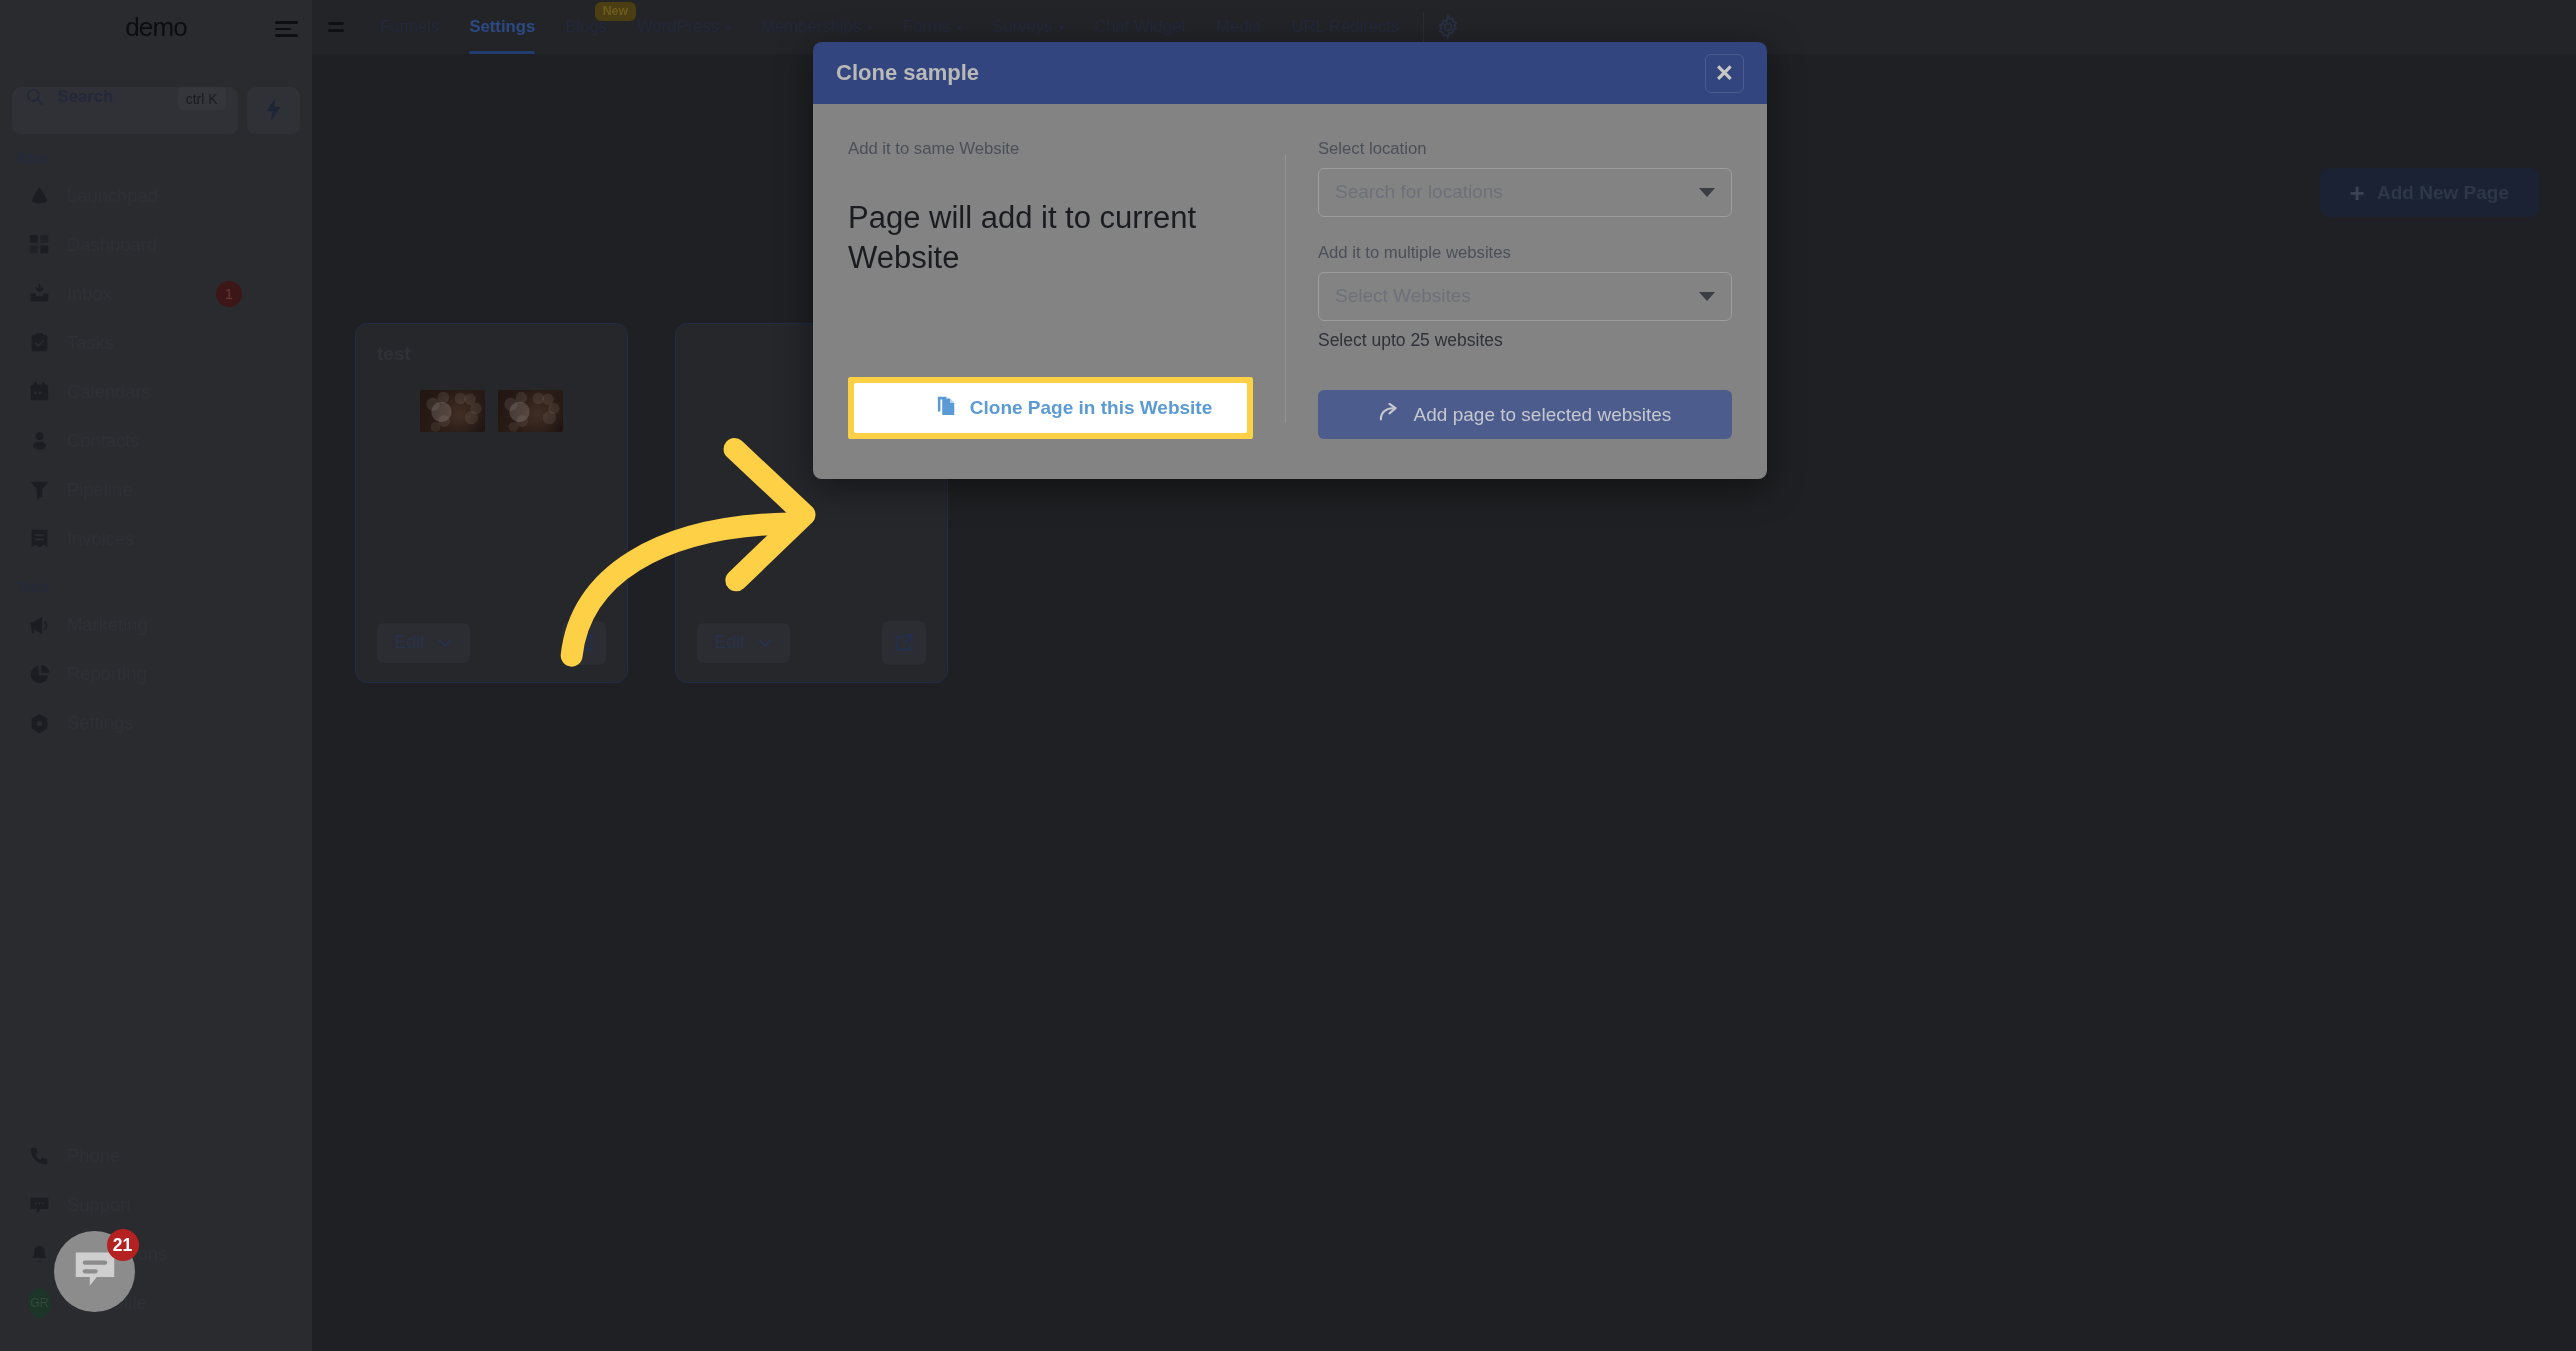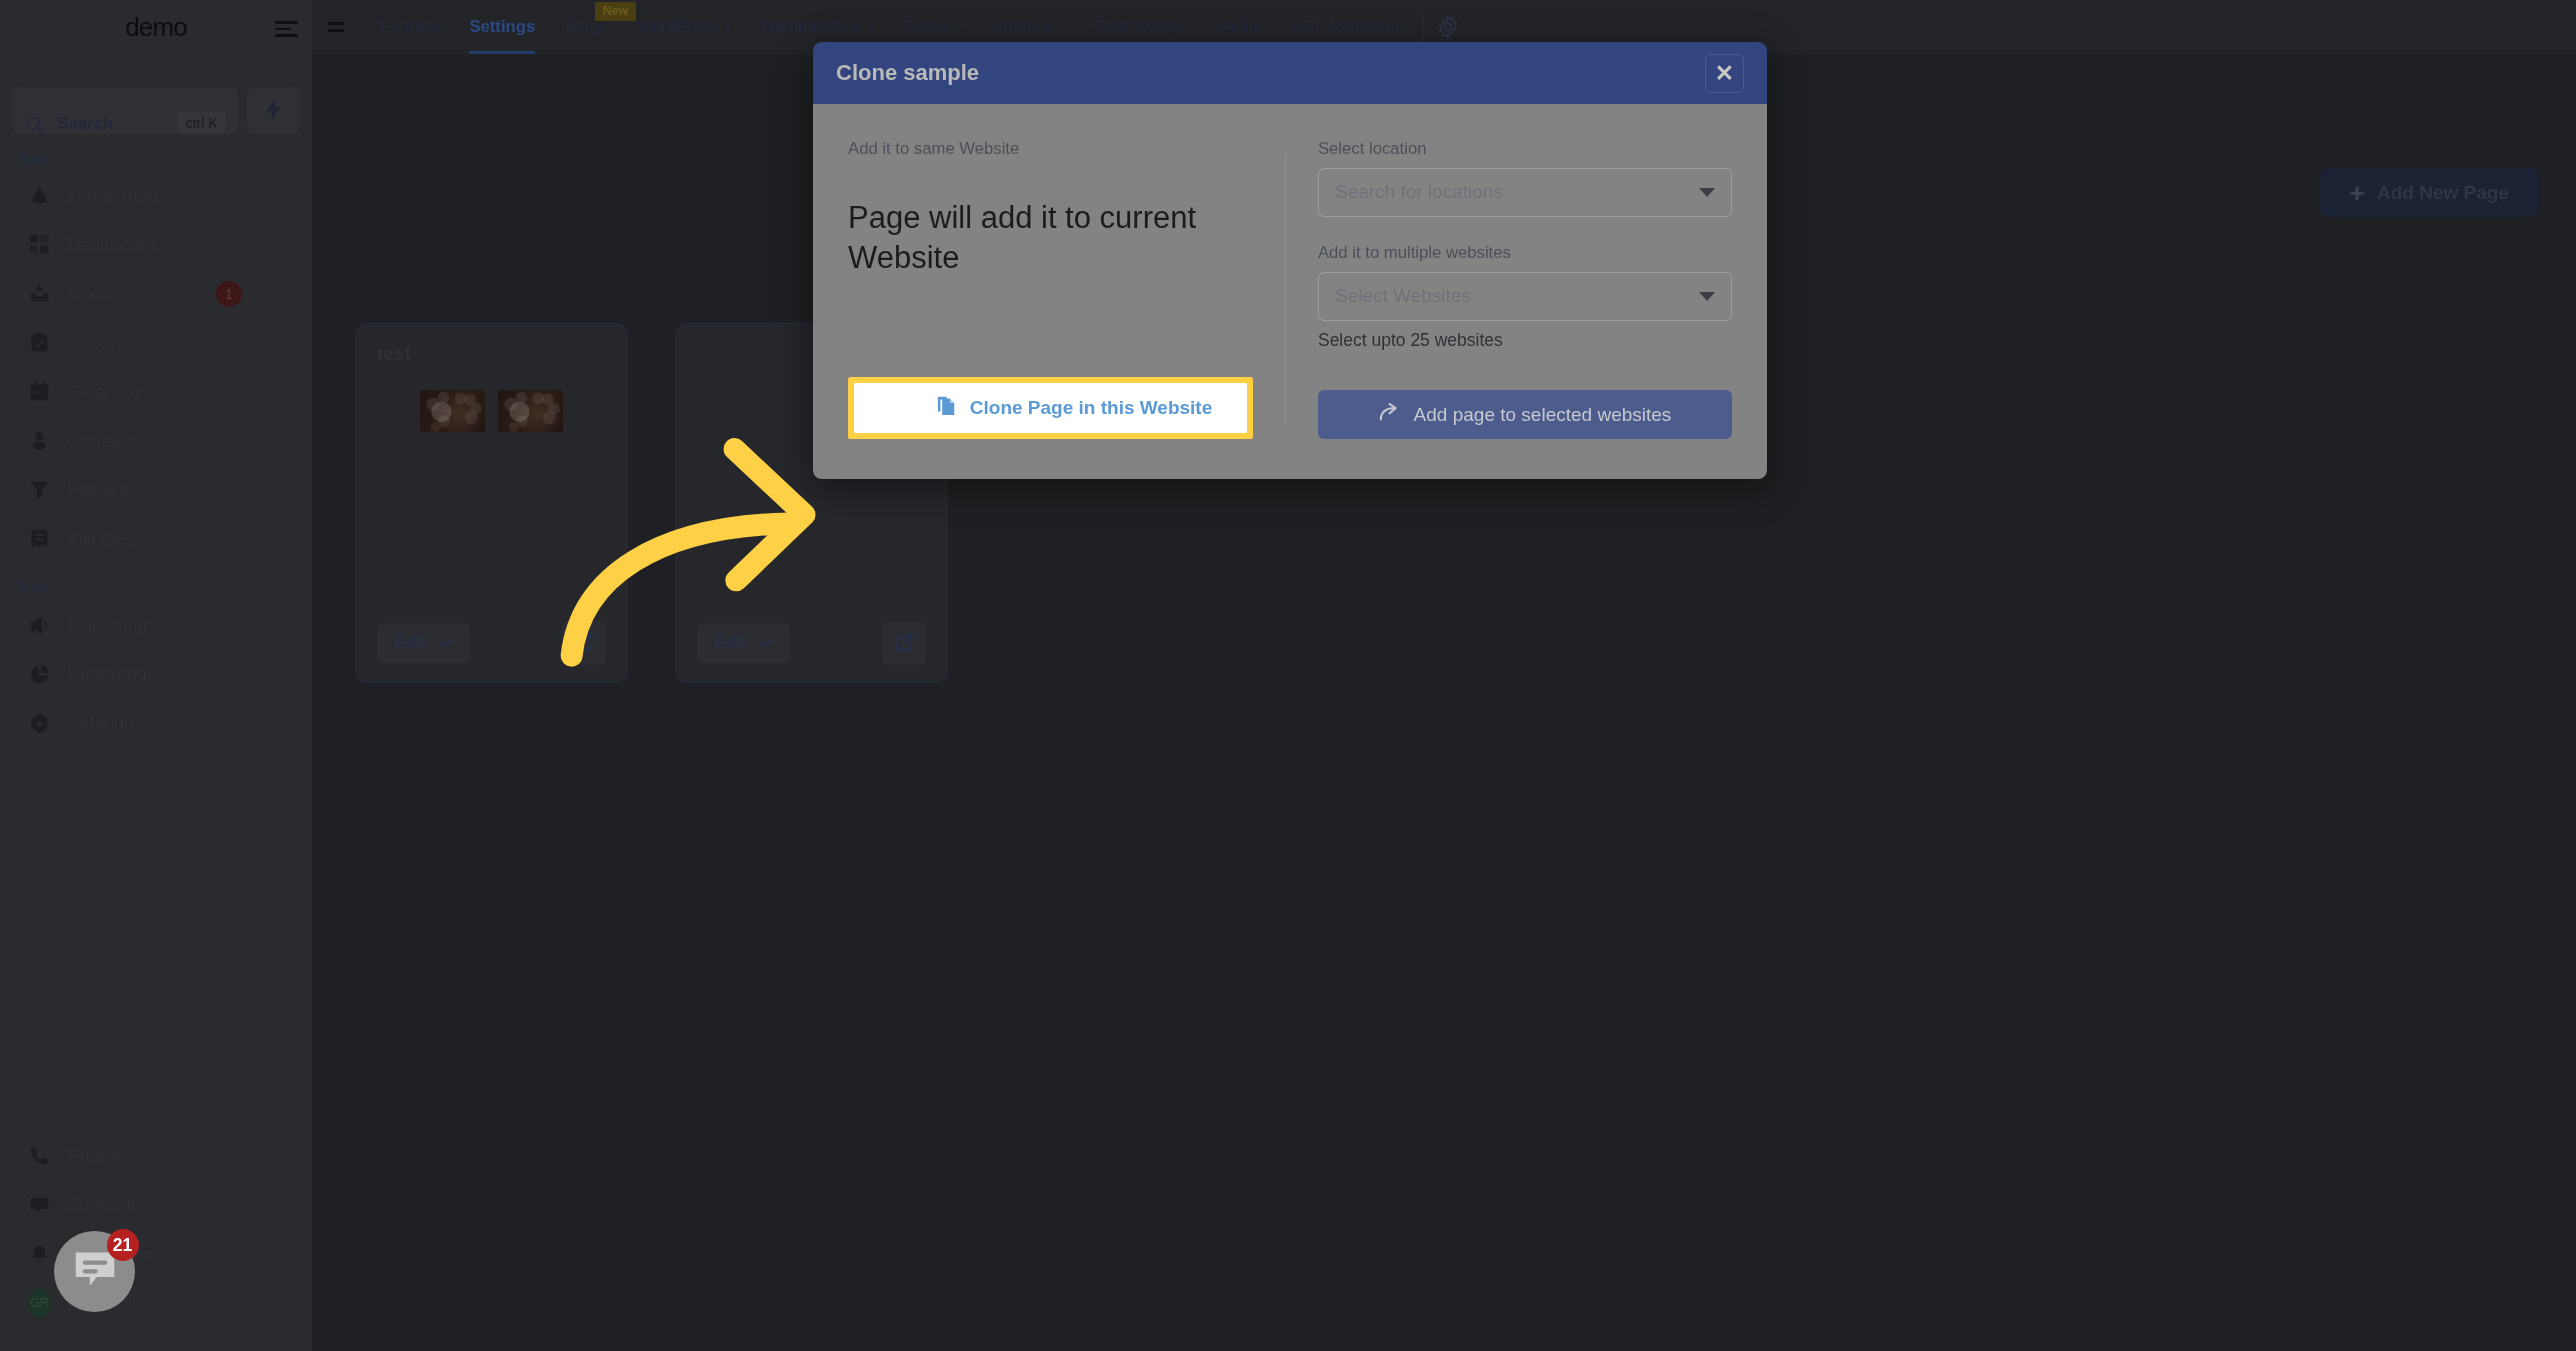--- a/index.html
+++ b/index.html
@@ -32,21 +32,21 @@
     display: flex; flex-direction: column; justify-content: space-between;
   }
   .hamburger span { display: block; height: 2.6px; background: #0d0e11; border-radius: 1.8px; }
   .hamburger span:nth-child(2) { width: 70%; }
 
   .search-row {
     display: flex; gap: 8.8px; padding: 0 12.3px; margin-top: 33px; align-items: center;
   }
   .search-box {
     flex: 1; height: 47px; background: #303136; border-radius: 8.8px;
-    display: flex; align-items: flex-end; padding: 0 12.3px; gap: 14px;
+    display: flex; align-items: flex-start; padding: 0 12.3px; gap: 14px;
   }
   .search-icon { width: 19px; height: 19px; flex: none; }
   .search-icon svg { display:block; }
   .search-label { font-size: 16.7px; color: #23283a; font-weight: 600; flex: 1; }
   .kbd {
     font-size: 14px; color: #1a1b20; background: #35363c;
     border-radius: 4.4px; padding: 3.5px 8px;
   }
   .bolt-btn {
     width: 53px; height: 47px; background: #303136; border-radius: 8.8px;
@@ -89,21 +89,21 @@
   }
   .tn-item.active { color: #2b4a84; font-weight: 700; }
   .tn-item.active::after {
     content: ""; position: absolute; left: 15px; right: 15px; bottom: 0;
     height: 3.5px; background: #223c6e; border-radius: 1.8px;
   }
   .caret { font-size: 11.4px; opacity: .85; }
   .new-badge {
     position: absolute; top: 1.8px; right: -14px;
     background: #4a3e12; color: #6d5c1d; font-size: 12.3px;
-    padding: 2.6px 8px; border-radius: 1px; font-weight: 700; text-align: right;
+    padding: 2.6px 8px; border-radius: 6px; font-weight: 700; text-align: right;
   }
   .tn-sep { width: 0.9px; height: 30px; background: #2d2e33; margin: 0 8.8px; }
   .tn-gear { width: 30px; height: 30px; display:flex; align-items:center; justify-content:center; }
 
   
   .page-head { position: absolute; left: 312px; top: 54px; right: 0; }
   .ph-row { display: flex; align-items: center; padding: 24.5px 0 0 35px; gap: 16px; }
   .back-btn {
     width: 39px; height: 39px; border: 0.9px solid #2a3550; border-radius: 8px;
     display: flex; align-items: center; justify-content: center;

